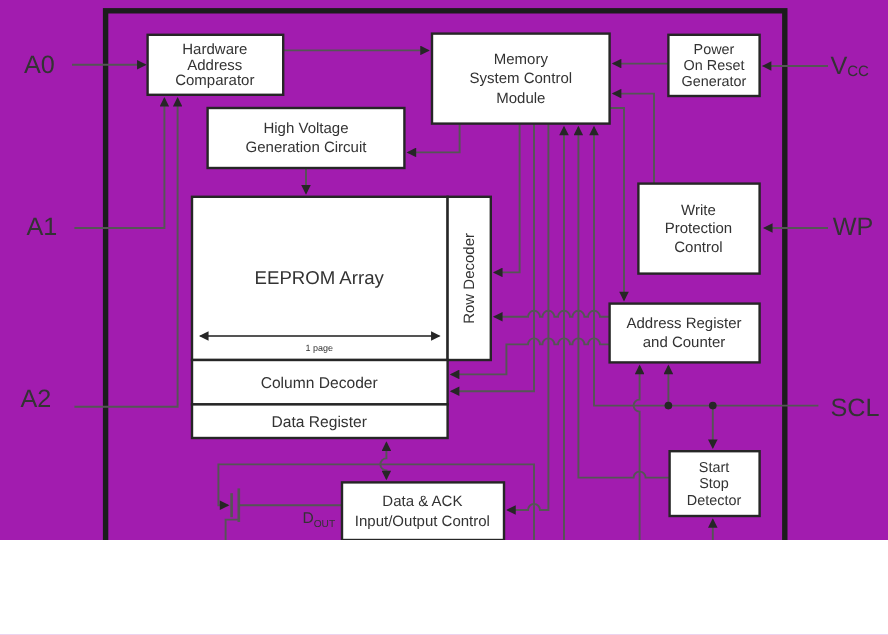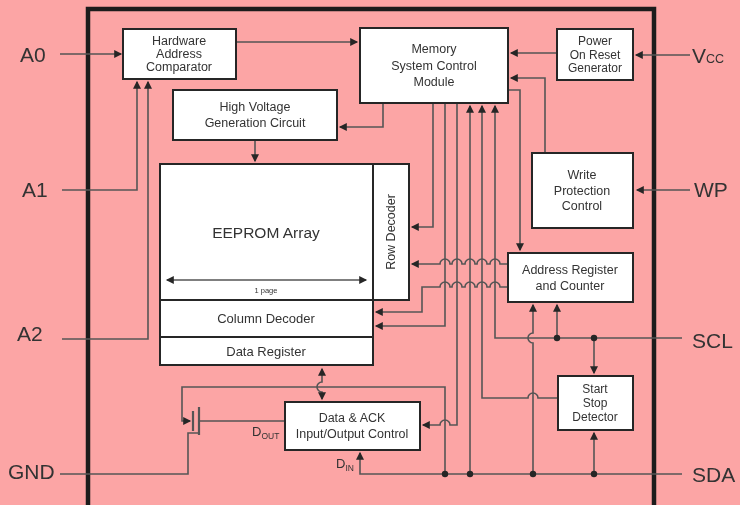--- a/index.html
+++ b/index.html
@@ -1,16 +1,16 @@
 <!DOCTYPE html>
 <html><head>
 <meta charset="utf-8">
 <style>
   html,body{margin:0;padding:0;background:#ffffff;}
-  .stage{width:740px;height:505px;position:relative;background:#fca5a5;}
+  .stage{width:740px;height:450px;position:relative;background:#a21caf;}
   svg text{font-family:"Liberation Sans","DejaVu Sans",sans-serif;fill:#333333;}
   .box{fill:#ffffff;stroke:#262626;stroke-width:2;}
   .outer{fill:none;stroke:#1c1c1c;stroke-width:4.5;}
   .wire{fill:none;stroke:#555555;stroke-width:1.6;}
   .bar{fill:none;stroke:#555555;stroke-width:2.2;}
   .dot{fill:#262626;stroke:none;}
   .blk{font-size:12.5px;text-anchor:middle;}
   .blk-sm{font-size:12px;text-anchor:middle;}
   .blk-lg{font-size:15.5px;text-anchor:middle;}
   .blk-md{font-size:13px;text-anchor:middle;}

